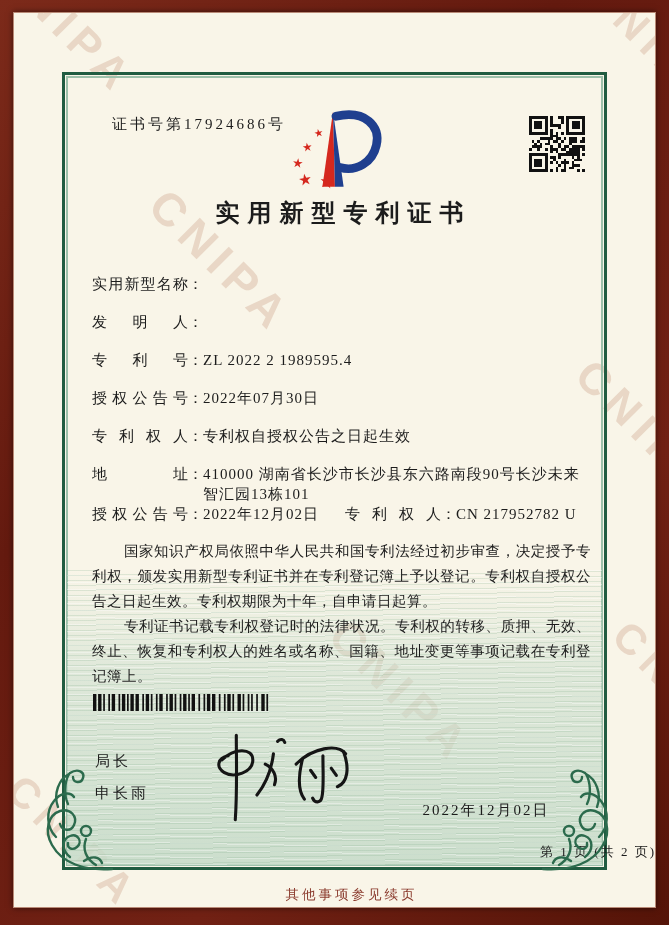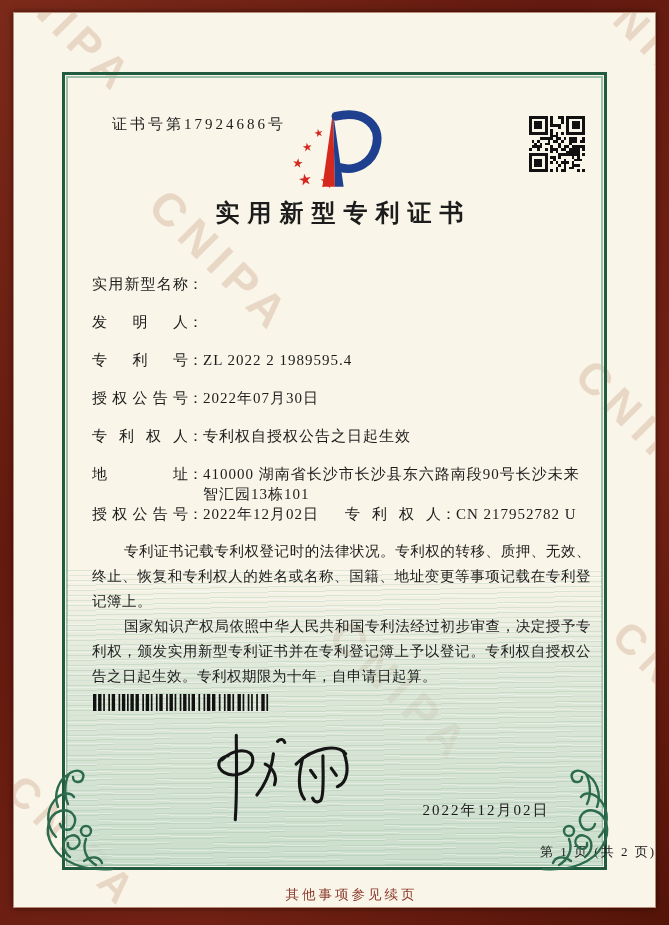--- a/index.html
+++ b/index.html
@@ -262,22 +262,22 @@
           <span class="flabel">授权公告号</span>
             <span class="fcolon">：</span>
             <span class="fvalue v1">2022年12月02日</span>
             <span class="flabel">专利权人</span>
             <span class="fcolon">：</span>
             <span class="fvalue">CN 217952782 U</span>
         </div>
       </div>
 
       <div class="body-text">
+        <p>国家知识产权局依照中华人民共和国专利法经过初步审查，决定授予专利权，颁发实用新型专利证书并在专利登记簿上予以登记。专利权自授权公告之日起生效。专利权期限为十年，自申请日起算。</p>
         <p>专利证书记载专利权登记时的法律状况。专利权的转移、质押、无效、终止、恢复和专利权人的姓名或名称、国籍、地址变更等事项记载在专利登记簿上。</p>
-        <p>国家知识产权局依照中华人民共和国专利法经过初步审查，决定授予专利权，颁发实用新型专利证书并在专利登记簿上予以登记。专利权自授权公告之日起生效。专利权期限为十年，自申请日起算。</p>
       </div>
 
       <svg class="barcode" id="barcode-svg" viewBox="0 0 178 17" preserveAspectRatio="none">
           <rect x="1" y="0" width="3.4" height="17" fill="#111"></rect>
           <rect x="6.1000000000000005" y="0" width="3.4" height="17" fill="#111"></rect>
           <rect x="11.2" y="0" width="1.7" height="17" fill="#111"></rect>
           <rect x="16.299999999999997" y="0" width="1.7" height="17" fill="#111"></rect>
           <rect x="19.699999999999996" y="0" width="3.4" height="17" fill="#111"></rect>
           <rect x="26.499999999999993" y="0" width="1.7" height="17" fill="#111"></rect>
           <rect x="29.89999999999999" y="0" width="3.4" height="17" fill="#111"></rect>
@@ -306,20 +306,24 @@
           <rect x="140.4000000000001" y="0" width="1.7" height="17" fill="#111"></rect>
           <rect x="145.50000000000009" y="0" width="3.4" height="17" fill="#111"></rect>
           <rect x="150.60000000000008" y="0" width="1.7" height="17" fill="#111"></rect>
           <rect x="155.70000000000007" y="0" width="1.7" height="17" fill="#111"></rect>
           <rect x="159.10000000000005" y="0" width="1.7" height="17" fill="#111"></rect>
           <rect x="164.20000000000005" y="0" width="1.7" height="17" fill="#111"></rect>
           <rect x="169.30000000000004" y="0" width="3.4" height="17" fill="#111"></rect>
           <rect x="174.40000000000003" y="0" width="1.7" height="17" fill="#111"></rect>
         </svg>
 
+      <div class="issuer">
+        <div>局长</div>
+        <div>申长雨</div>
+      </div>
 
       <svg class="sig" viewBox="0 0 160 95">
         <g fill="none" stroke="#151515" stroke-width="3" stroke-linecap="round">
           <path d="M28,30 C40,18 58,18 58,30 C58,42 40,48 30,42 C22,37 24,28 34,26"></path>
           <path d="M42,6 C42,30 43,60 41,88"></path>
           <path d="M78,24 C76,40 70,54 62,64"></path>
           <path d="M70,34 C78,38 82,46 79,54"></path>
           <path d="M82,12 C85,9 88,10 89,13"></path>
           <path d="M100,34 C116,18 140,14 148,24"></path>
           <path d="M146,22 C152,38 150,52 140,56"></path>

